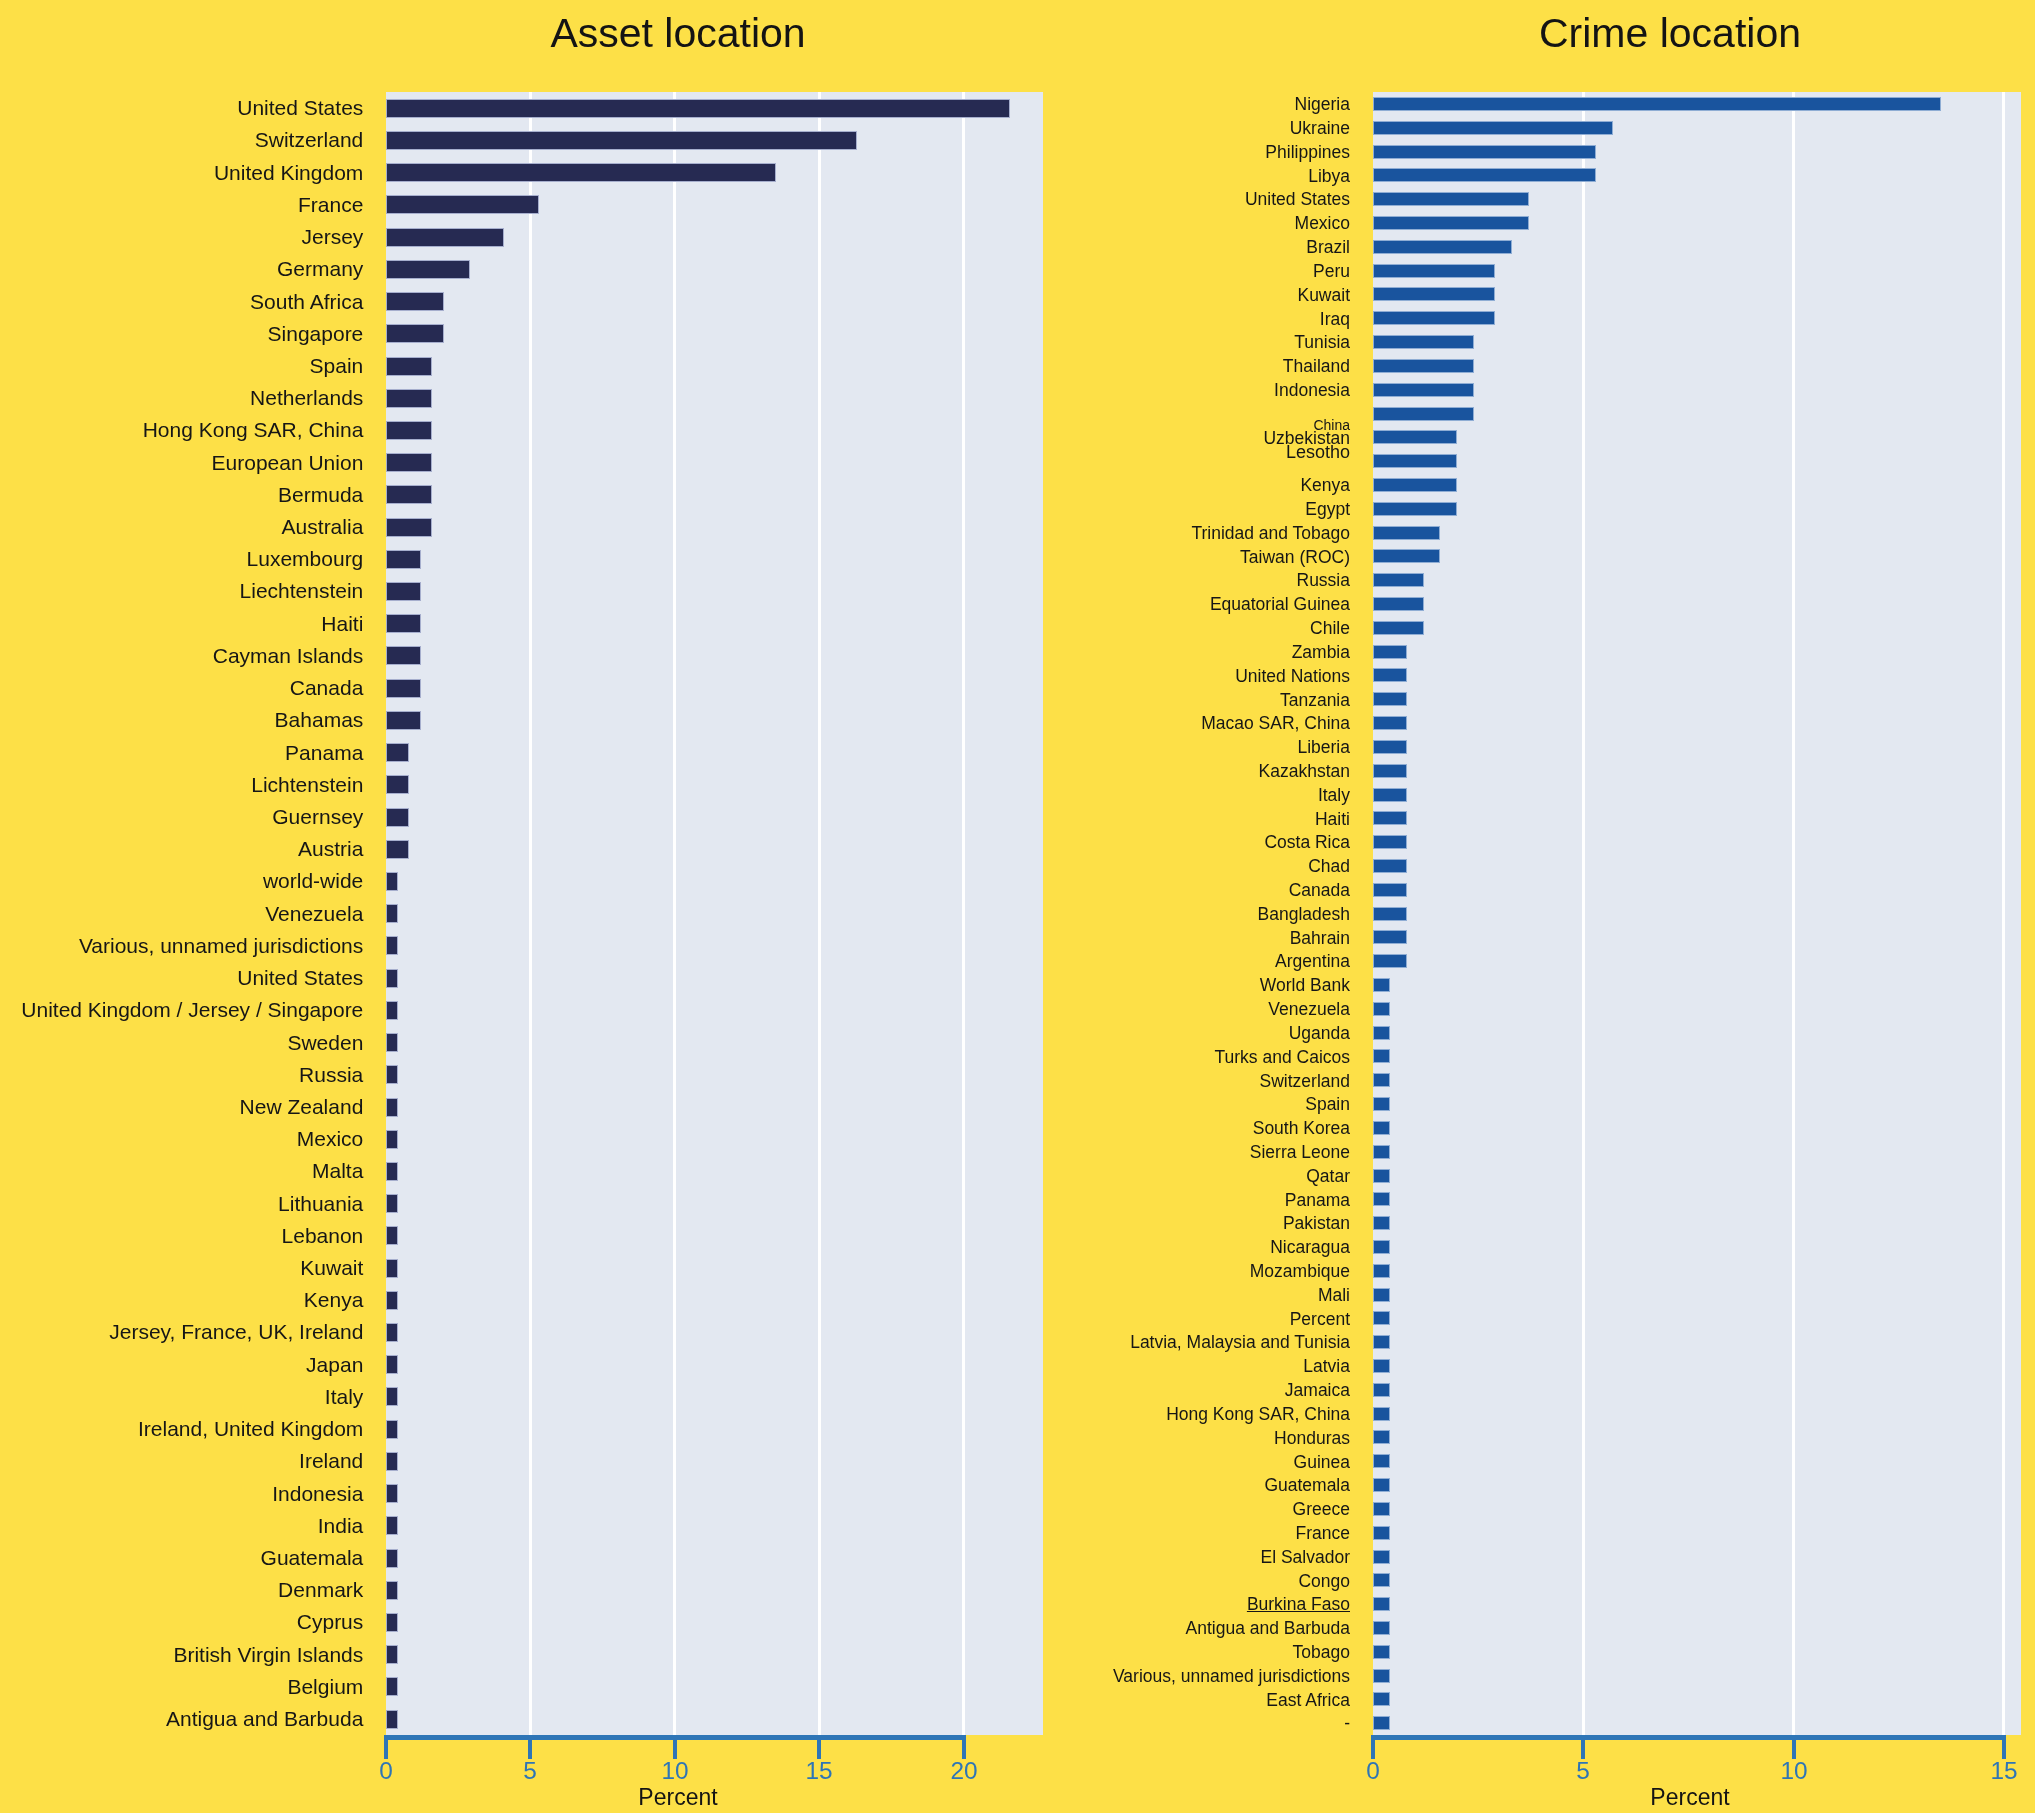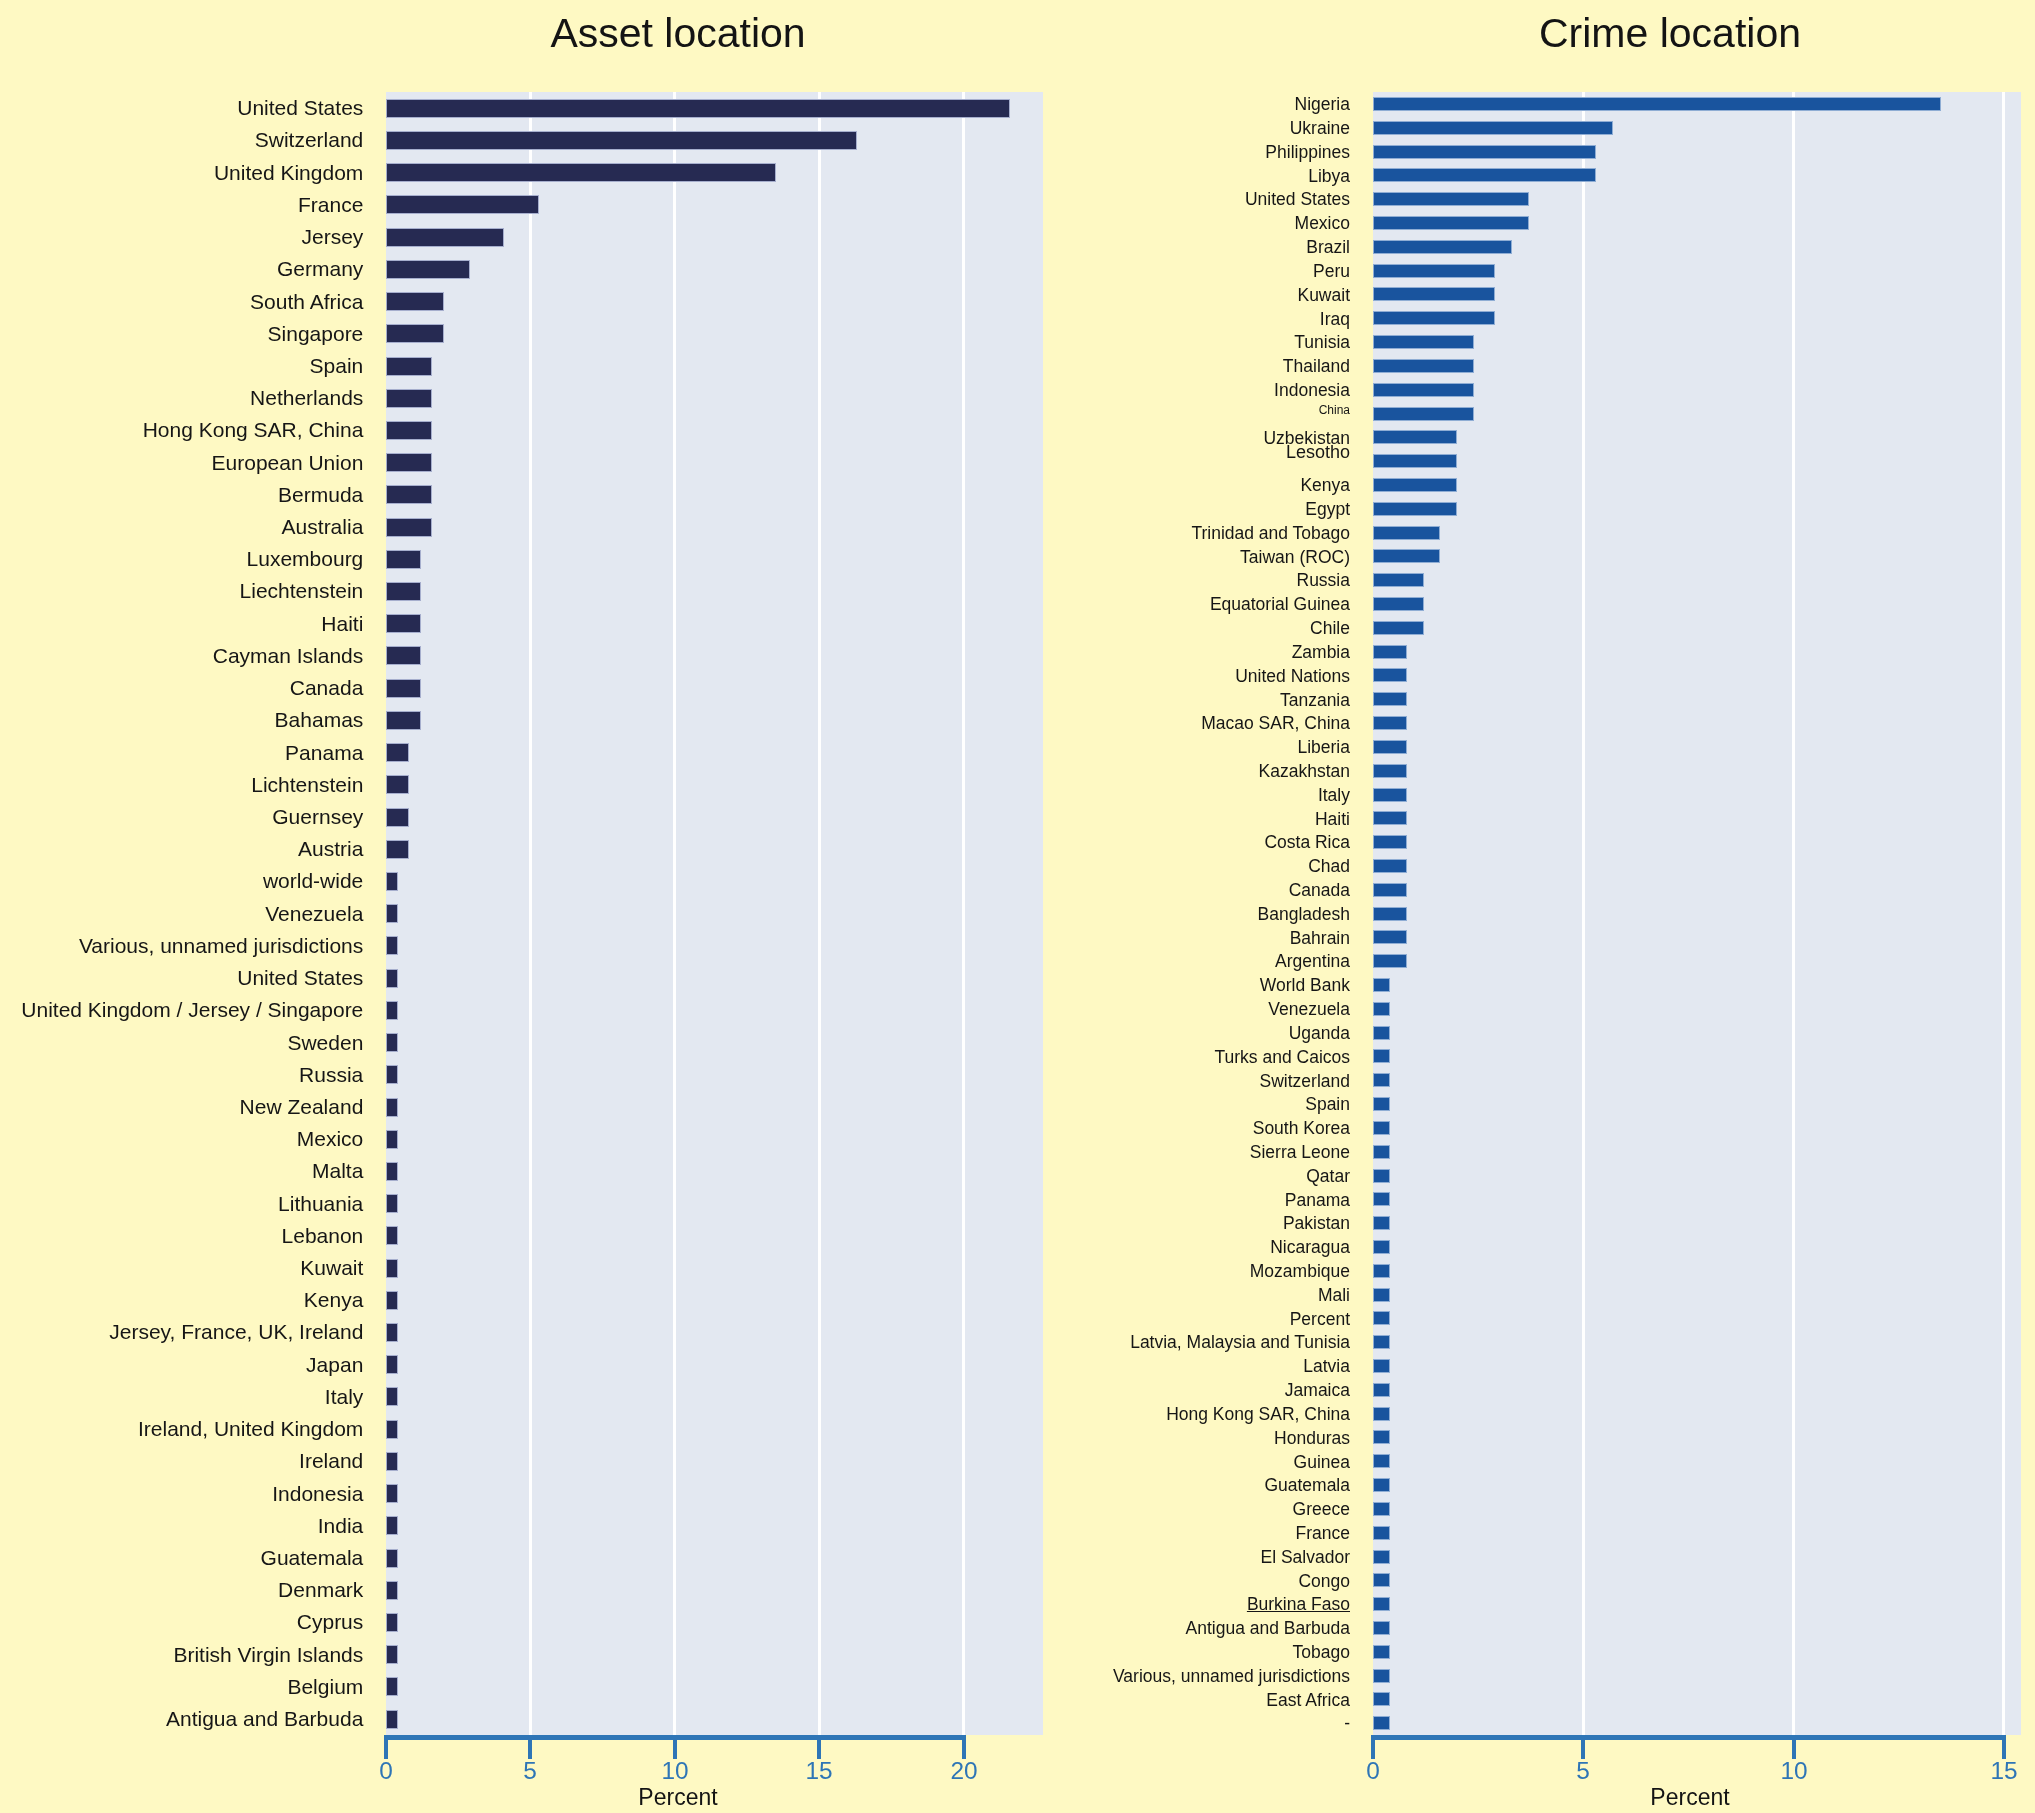--- a/index.html
+++ b/index.html
@@ -1,19 +1,19 @@
 <!DOCTYPE html>
 <html style="font-size:8.5px"><head>
 <meta charset="utf-8">
 <style>
   html,body{margin:0;padding:0;background:#ffffff;}
   .page{
     position:relative;
     width:2035px;height:1813px;
-    background:#fef9c3;
+    background:#fde047;
     font-family:"Liberation Sans", sans-serif;
     overflow:hidden;
   }
   .chart{position:absolute;inset:0;}
   .title{
     position:absolute;top:9.5px;margin:0;
     transform:translateX(-50%);
     font-size:41px;font-weight:400;color:#141414;
     white-space:nowrap;letter-spacing:0px;
   }
@@ -188,21 +188,21 @@
       <div class="cat-label" style="left: 1053px; top: 283px; width: 297px; height: 24px; line-height: 24px; font-size: 17.5px;">Kuwait</div>
       <div class="bar" style="left: 1373px; top: 287px; width: 122px; height: 14.3px; background: rgb(25, 84, 158); border: 1.1px solid rgb(143, 173, 212);"></div>
       <div class="cat-label" style="left: 1053px; top: 307px; width: 297px; height: 24px; line-height: 24px; font-size: 17.5px;">Iraq</div>
       <div class="bar" style="left: 1373px; top: 311px; width: 122px; height: 14.3px; background: rgb(25, 84, 158); border: 1.1px solid rgb(143, 173, 212);"></div>
       <div class="cat-label" style="left: 1053px; top: 330px; width: 297px; height: 24px; line-height: 24px; font-size: 17.5px;">Tunisia</div>
       <div class="bar" style="left: 1373px; top: 335px; width: 101px; height: 14.3px; background: rgb(25, 84, 158); border: 1.1px solid rgb(143, 173, 212);"></div>
       <div class="cat-label" style="left: 1053px; top: 354px; width: 297px; height: 24px; line-height: 24px; font-size: 17.5px;">Thailand</div>
       <div class="bar" style="left: 1373px; top: 359px; width: 101px; height: 14.3px; background: rgb(25, 84, 158); border: 1.1px solid rgb(143, 173, 212);"></div>
       <div class="cat-label" style="left: 1053px; top: 378px; width: 297px; height: 24px; line-height: 24px; font-size: 17.5px;">Indonesia</div>
       <div class="bar" style="left: 1373px; top: 383px; width: 101px; height: 14.3px; background: rgb(25, 84, 158); border: 1.1px solid rgb(143, 173, 212);"></div>
-      <div class="cat-label" style="left: 1053px; top: 398px; width: 297px; height: 24px; line-height: 24px; font-size: 12px; text-align: right;">China</div>
+      <div class="cat-label" style="left: 1053px; top: 413px; width: 297px; height: 24px; line-height: 24px; font-size: 14px; text-align: right;">China</div>
       <div class="bar" style="left: 1373px; top: 407px; width: 101px; height: 14.3px; background: rgb(25, 84, 158); border: 1.1px solid rgb(143, 173, 212);"></div>
       <div class="cat-label" style="left: 1053px; top: 426px; width: 297px; height: 24px; line-height: 24px; font-size: 17.5px;">Uzbekistan</div>
       <div class="bar" style="left: 1373px; top: 430px; width: 84px; height: 14.3px; background: rgb(25, 84, 158); border: 1.1px solid rgb(143, 173, 212);"></div>
       <div class="cat-label" style="left: 1053px; top: 440px; width: 297px; height: 24px; line-height: 24px; font-size: 18px;">Lesotho</div>
       <div class="bar" style="left: 1373px; top: 454px; width: 84px; height: 14.3px; background: rgb(25, 84, 158); border: 1.1px solid rgb(143, 173, 212);"></div>
       <div class="cat-label" style="left: 1053px; top: 473px; width: 297px; height: 24px; line-height: 24px; font-size: 17.5px;">Kenya</div>
       <div class="bar" style="left: 1373px; top: 478px; width: 84px; height: 14.3px; background: rgb(25, 84, 158); border: 1.1px solid rgb(143, 173, 212);"></div>
       <div class="cat-label" style="left: 1053px; top: 497px; width: 297px; height: 24px; line-height: 24px; font-size: 17.5px;">Egypt</div>
       <div class="bar" style="left: 1373px; top: 502px; width: 84px; height: 14.3px; background: rgb(25, 84, 158); border: 1.1px solid rgb(143, 173, 212);"></div>
       <div class="cat-label" style="left: 1053px; top: 521px; width: 297px; height: 24px; line-height: 24px; font-size: 17.5px;">Trinidad and Tobago</div>

